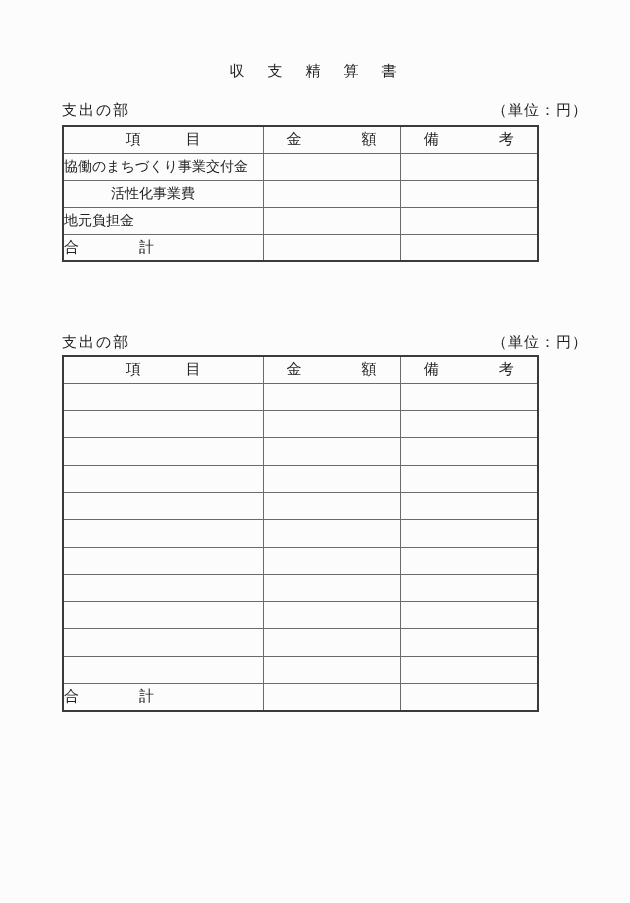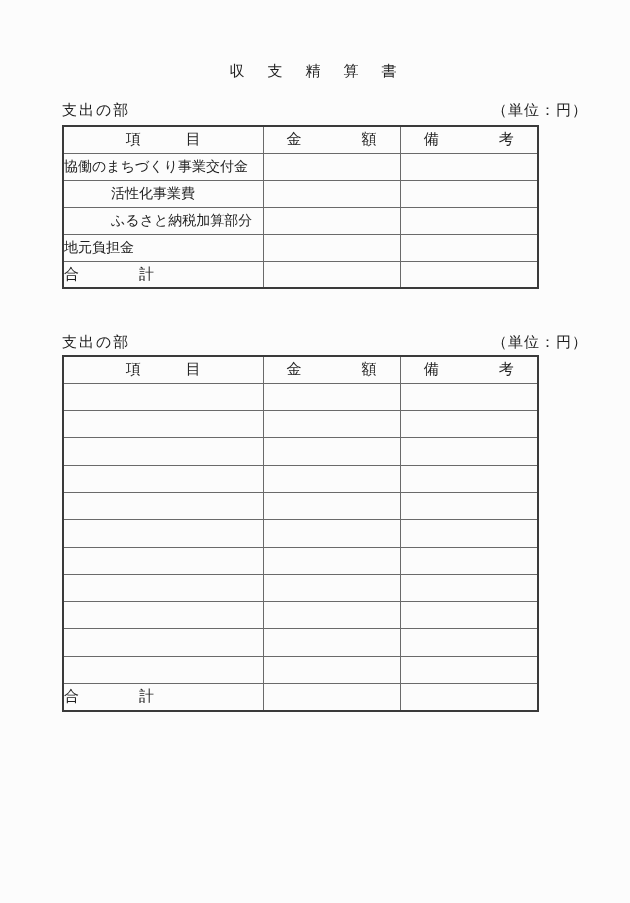--- a/index.html
+++ b/index.html
@@ -107,25 +107,20 @@
       <tr>
         <td class="cell-label">協働のまちづくり事業交付金</td>
         <td class="cell-amount"></td>
         <td class="cell-note"></td>
       </tr>
       <tr class="indent">
         <td class="cell-label">活性化事業費</td>
         <td class="cell-amount"></td>
         <td class="cell-note"></td>
       </tr>
-      <tr class="indent">
-        <td class="cell-label">ふるさと納税加算部分</td>
-        <td class="cell-amount"></td>
-        <td class="cell-note"></td>
-      </tr>
       <tr>
         <td class="cell-label">地元負担金</td>
         <td class="cell-amount"></td>
         <td class="cell-note"></td>
       </tr>
       <tr>
         <td class="cell-total">合　　　　計</td>
         <td class="cell-amount"></td>
         <td class="cell-note"></td>
       </tr>

